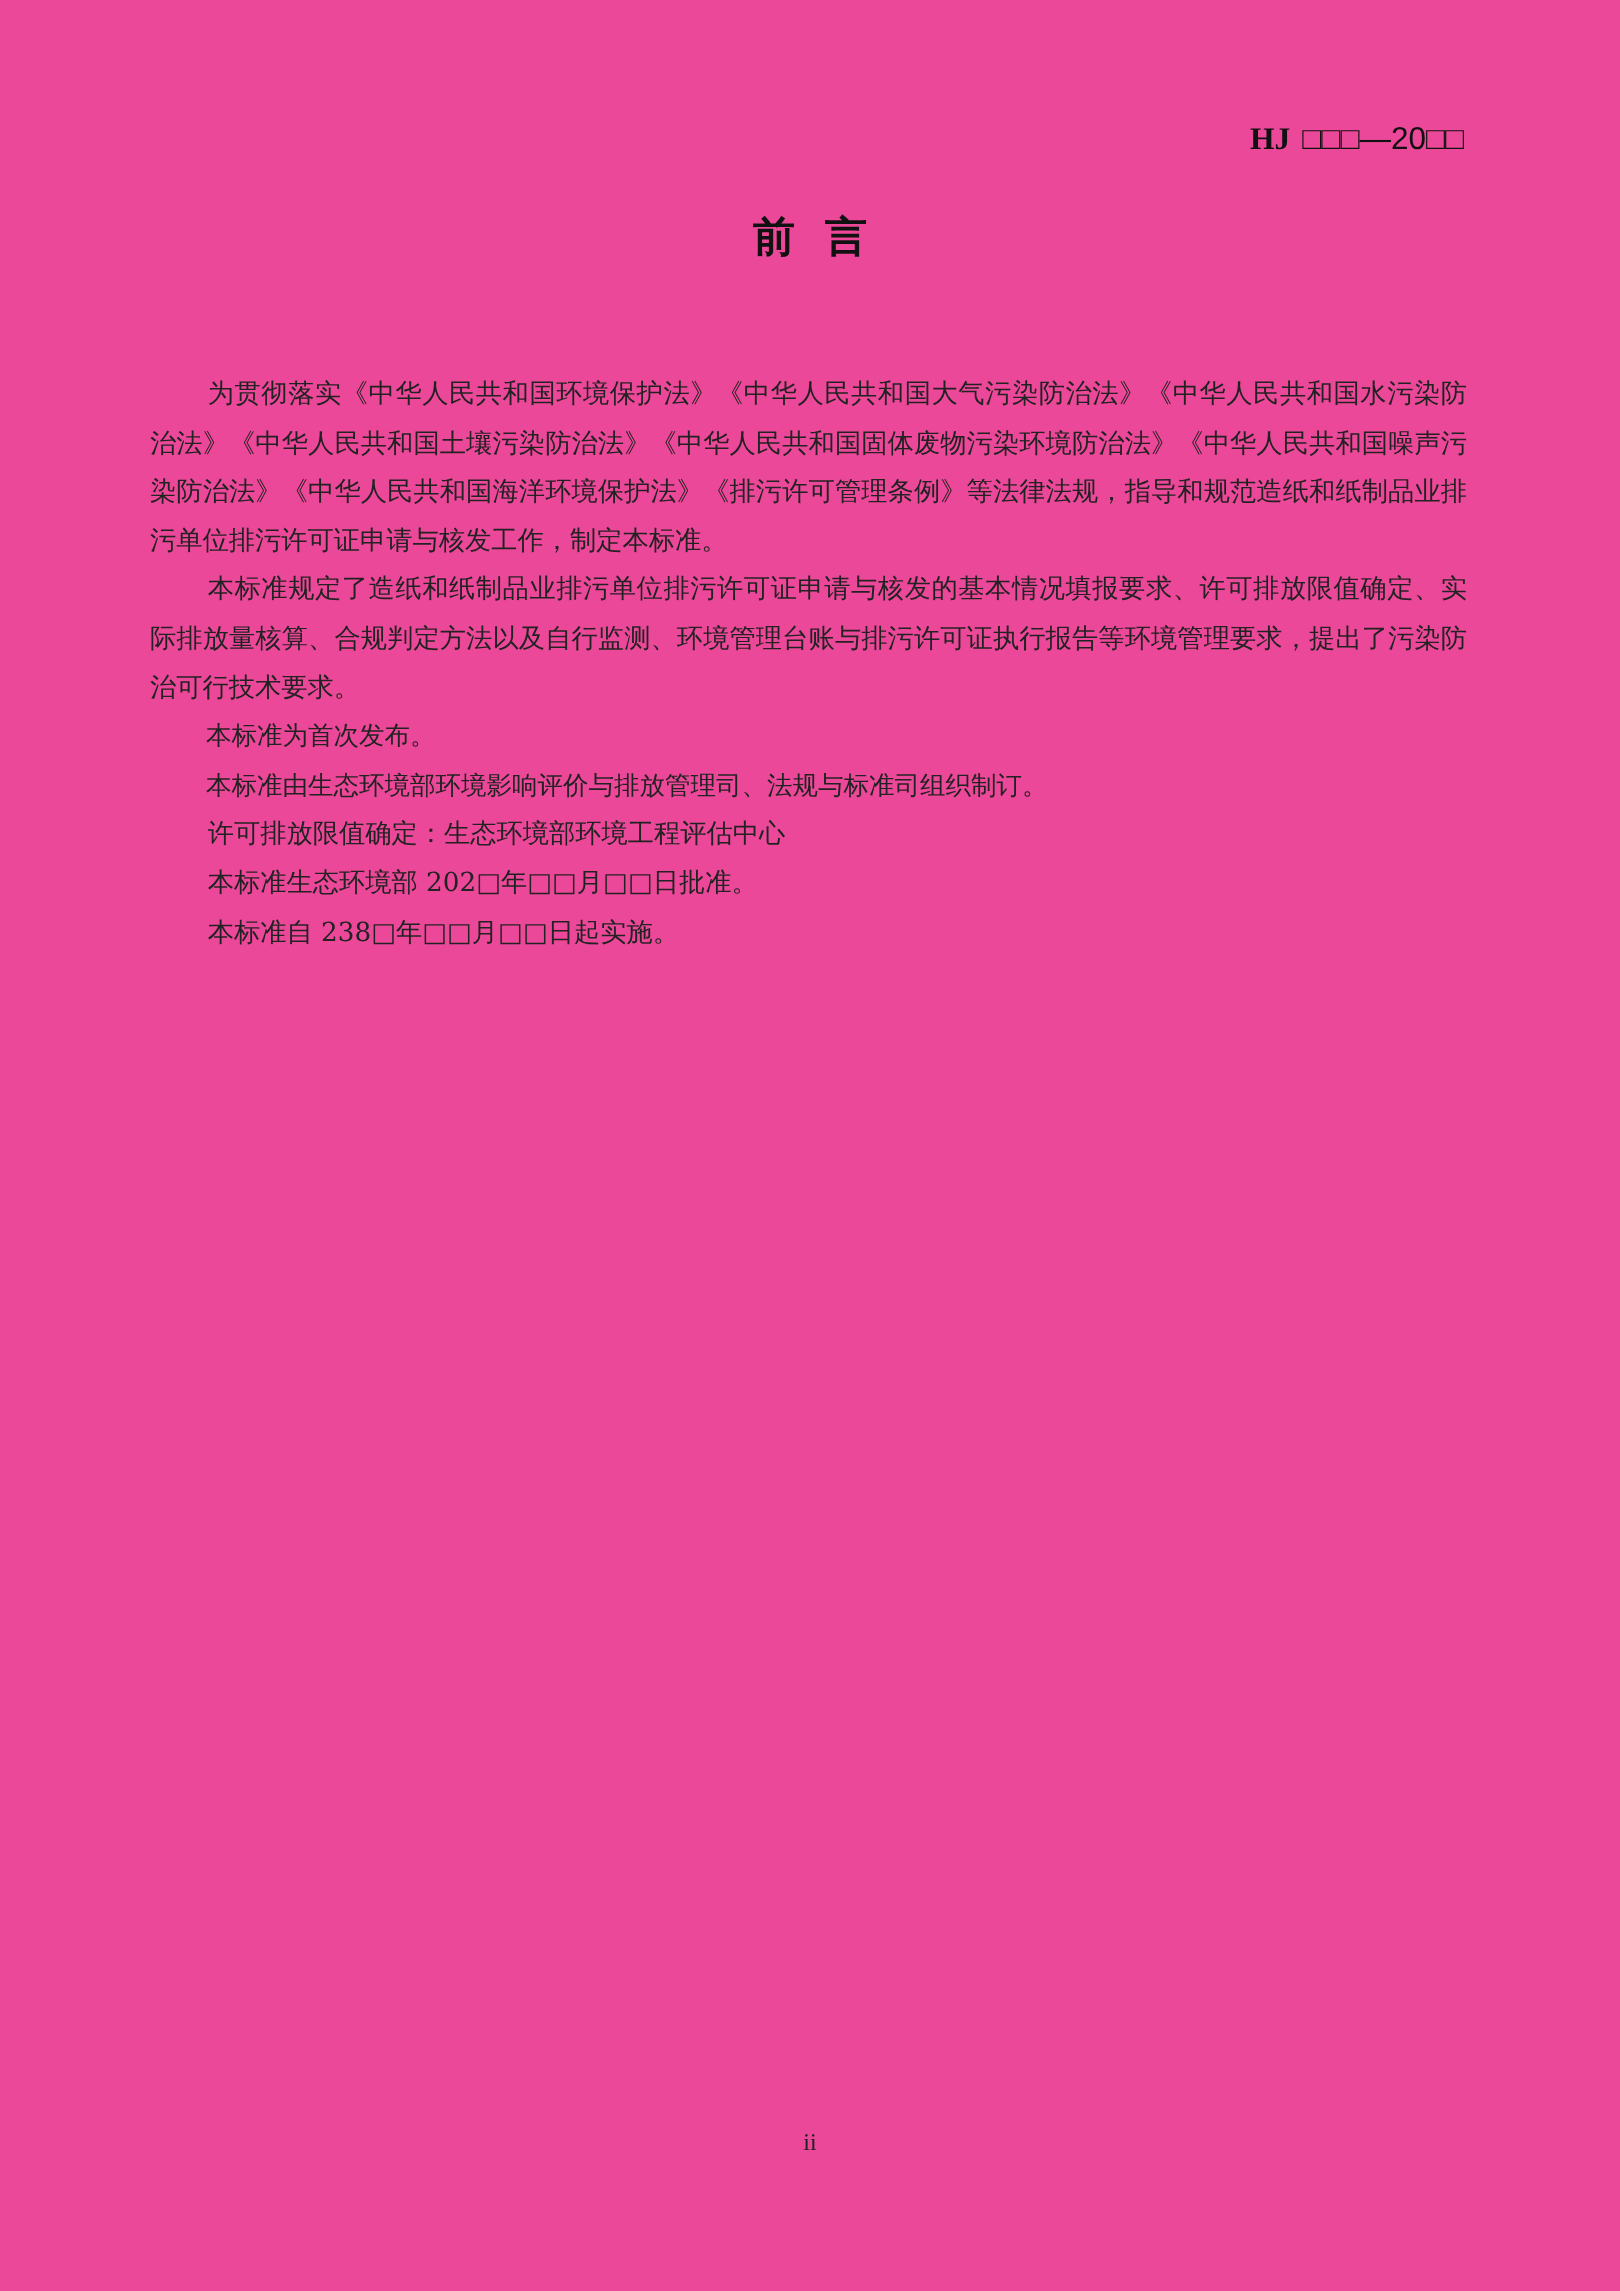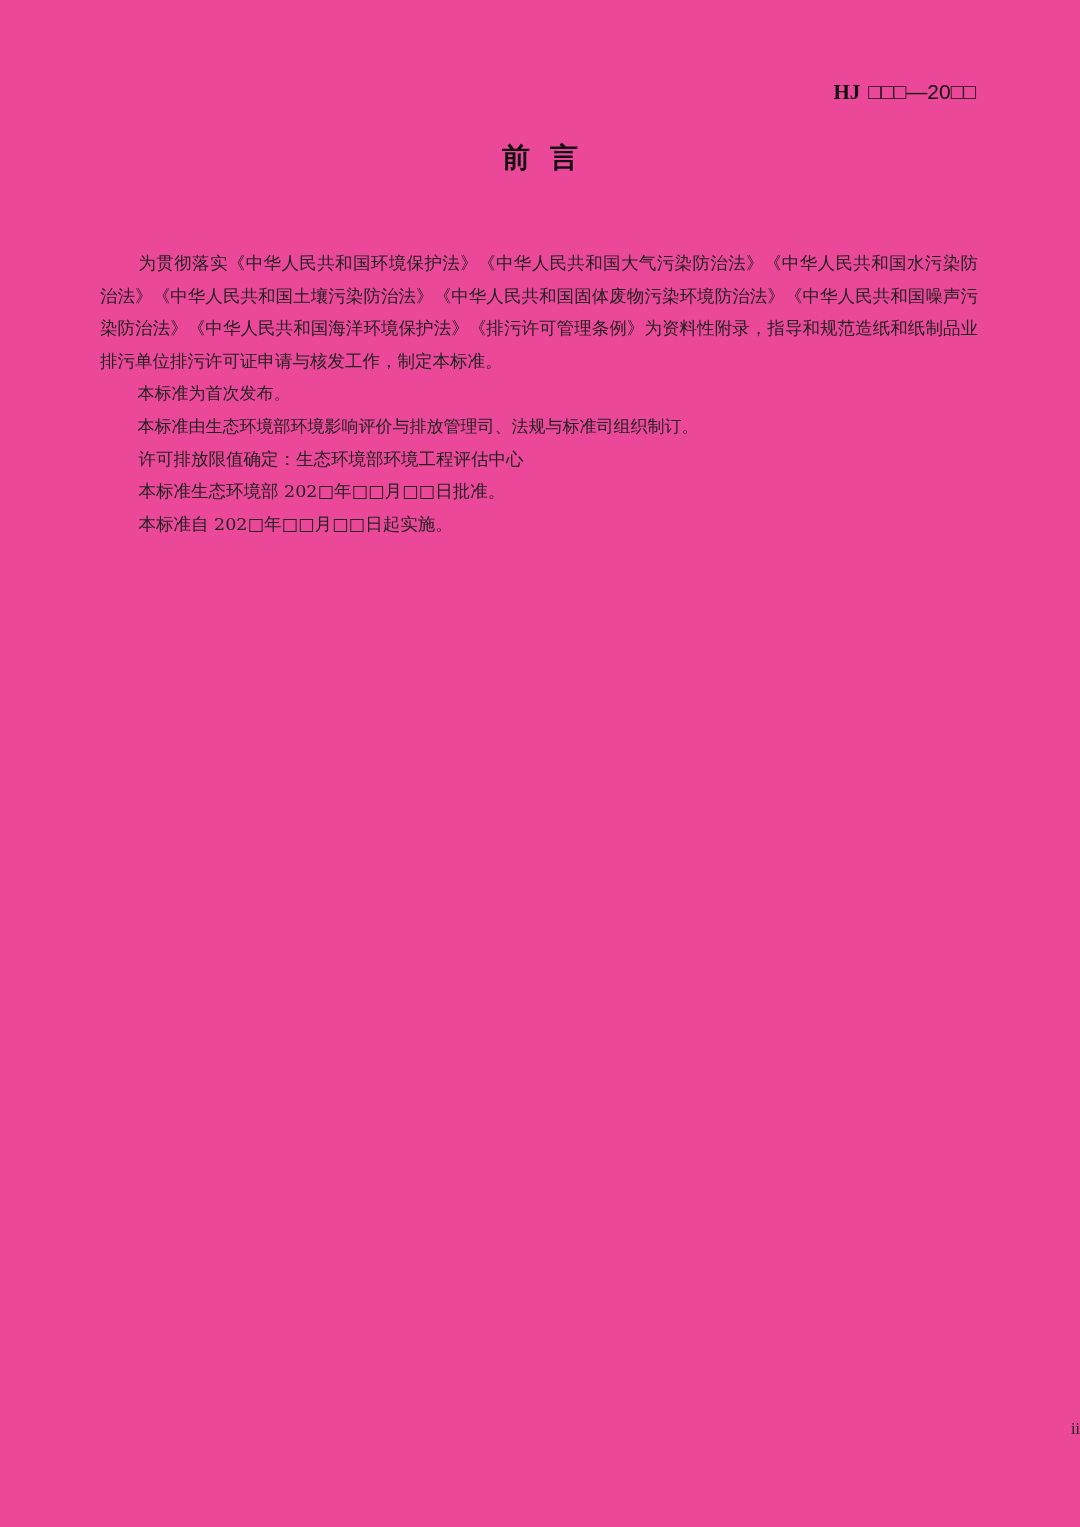--- a/index.html
+++ b/index.html
@@ -71,41 +71,42 @@
     }
     .body-text p.para-sans {
       font-family: "DejaVu Sans", sans-serif;
       font-size: 17px;
     }
     .page-footer {
       position: absolute;
       left: 0;
       width: 1080px;
       top: 1420px;
-      text-align: right;
+      text-align: center;
       font-family: "Liberation Serif", serif;
       font-size: 16px;
       color: #222;
     }
   </style>
 </head>
 <body>
 
 <div class="page">
 
   <div class="std-number">
     <span class="hj">HJ</span><span class="code">□□□—20□□</span>
   </div>
 
   <div class="title">前言</div>
 
   <div class="body-text">
-    <p>为贯彻落实《中华人民共和国环境保护法》《中华人民共和国大气污染防治法》《中华人民共和国水污染防治法》《中华人民共和国土壤污染防治法》《中华人民共和国固体废物污染环境防治法》《中华人民共和国噪声污染防治法》《中华人民共和国海洋环境保护法》《排污许可管理条例》为资料性附录，指导和规范造纸和纸制品业排污单位排污许可证申请与核发工作，制定本标准。</p>
+    <p>为贯彻落实《中华人民共和国环境保护法》《中华人民共和国大气污染防治法》《中华人民共和国水污染防治法》《中华人民共和国土壤污染防治法》《中华人民共和国固体废物污染环境防治法》《中华人民共和国噪声污染防治法》《中华人民共和国海洋环境保护法》《排污许可管理条例》等法律法规，指导和规范造纸和纸制品业排污单位排污许可证申请与核发工作，制定本标准。</p>
+    <p>本标准规定了造纸和纸制品业排污单位排污许可证申请与核发的基本情况填报要求、许可排放限值确定、实际排放量核算、合规判定方法以及自行监测、环境管理台账与排污许可证执行报告等环境管理要求，提出了污染防治可行技术要求。</p>
     <p class="para-sans">本标准为首次发布。</p>
     <p class="para-sans">本标准由生态环境部环境影响评价与排放管理司、法规与标准司组织制订。</p>
     <p>许可排放限值确定：生态环境部环境工程评估中心</p>
     <p>本标准生态环境部 202□年□□月□□日批准。</p>
-    <p>本标准自 202□年□□月□□日起实施。</p>
+    <p>本标准自 238□年□□月□□日起实施。</p>
   </div>
 
   <div class="page-footer">ii</div>
 
 </div>
 
 </body></html>

